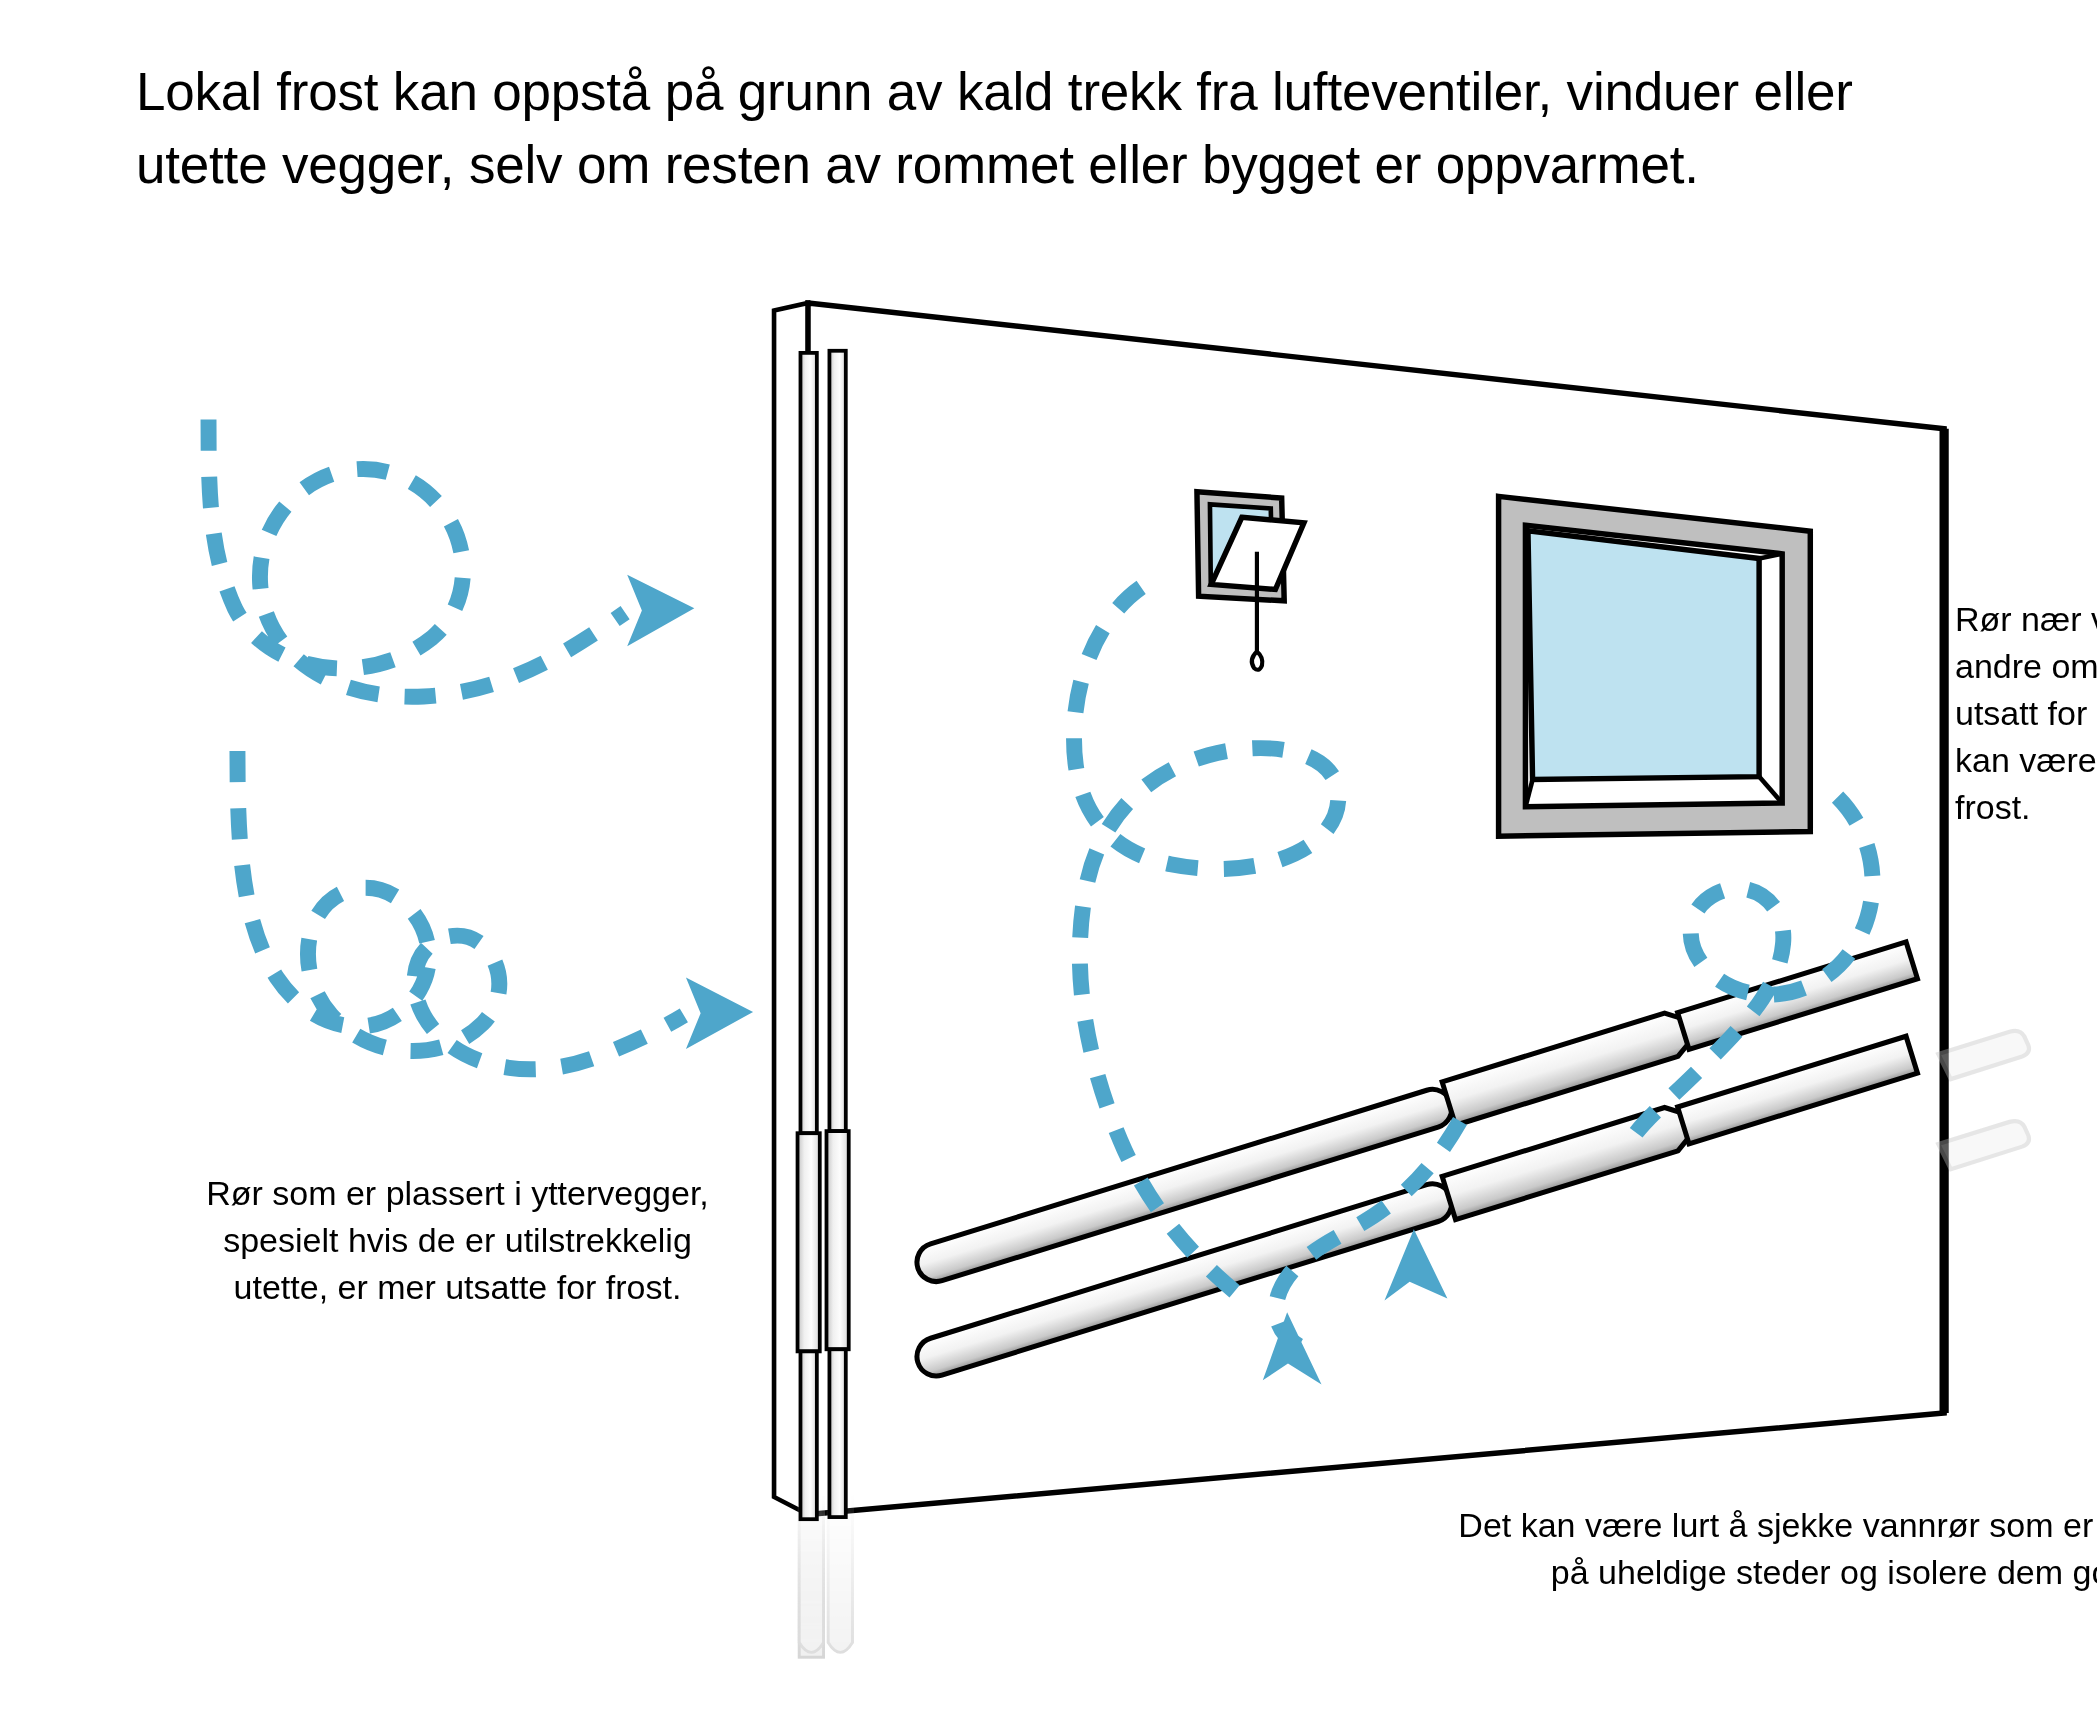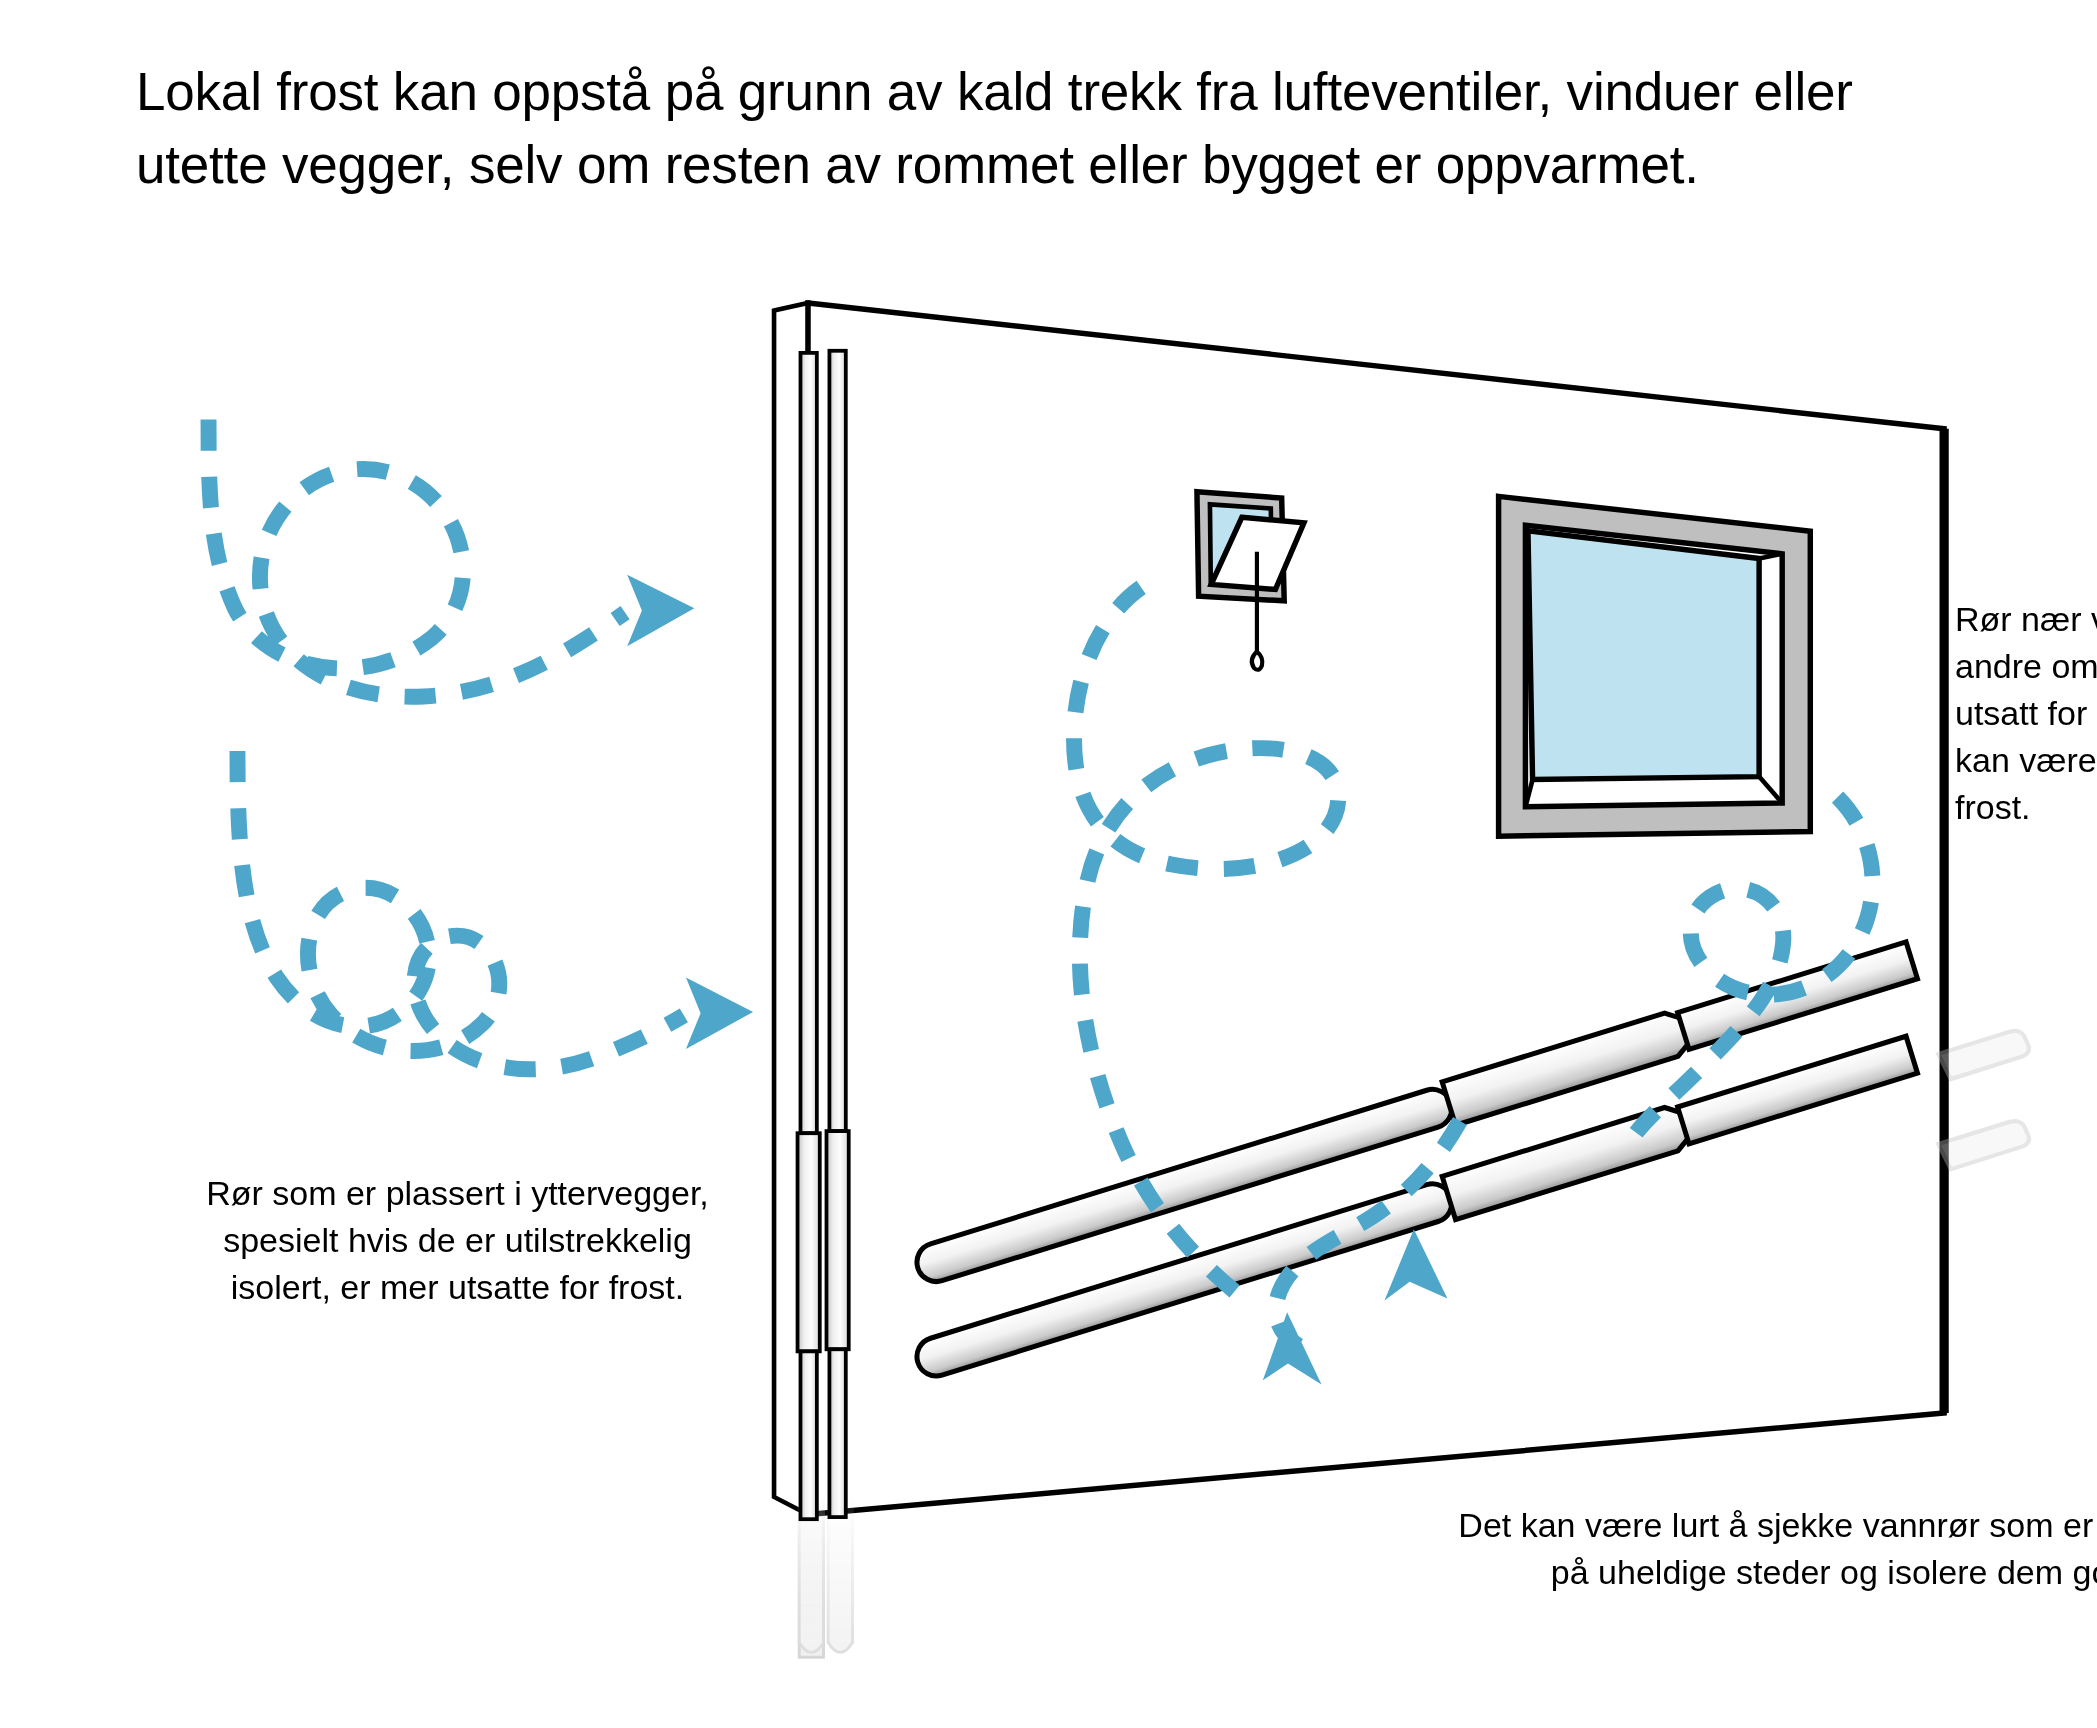--- a/index.html
+++ b/index.html
@@ -229,18 +229,18 @@
     </g>
   </svg>
 
   <div class="annot annot-right">Rør nær vinduer eller
 andre områder som er
 utsatt for kald trekk,
 kan være mer utsatt for
 frost.</div>
   <div class="annot annot-left">Rør som er plassert i yttervegger,
 spesielt hvis de er utilstrekkelig
-isolert, er mer utsatte for frost.</div>
+utette, er mer utsatte for frost.</div>
   <div class="annot annot-bottom">Det kan være lurt å sjekke vannrør som er plasserte
 på uheldige steder og isolere dem godt!</div>
 
 </div>
 
 
 </body></html>

